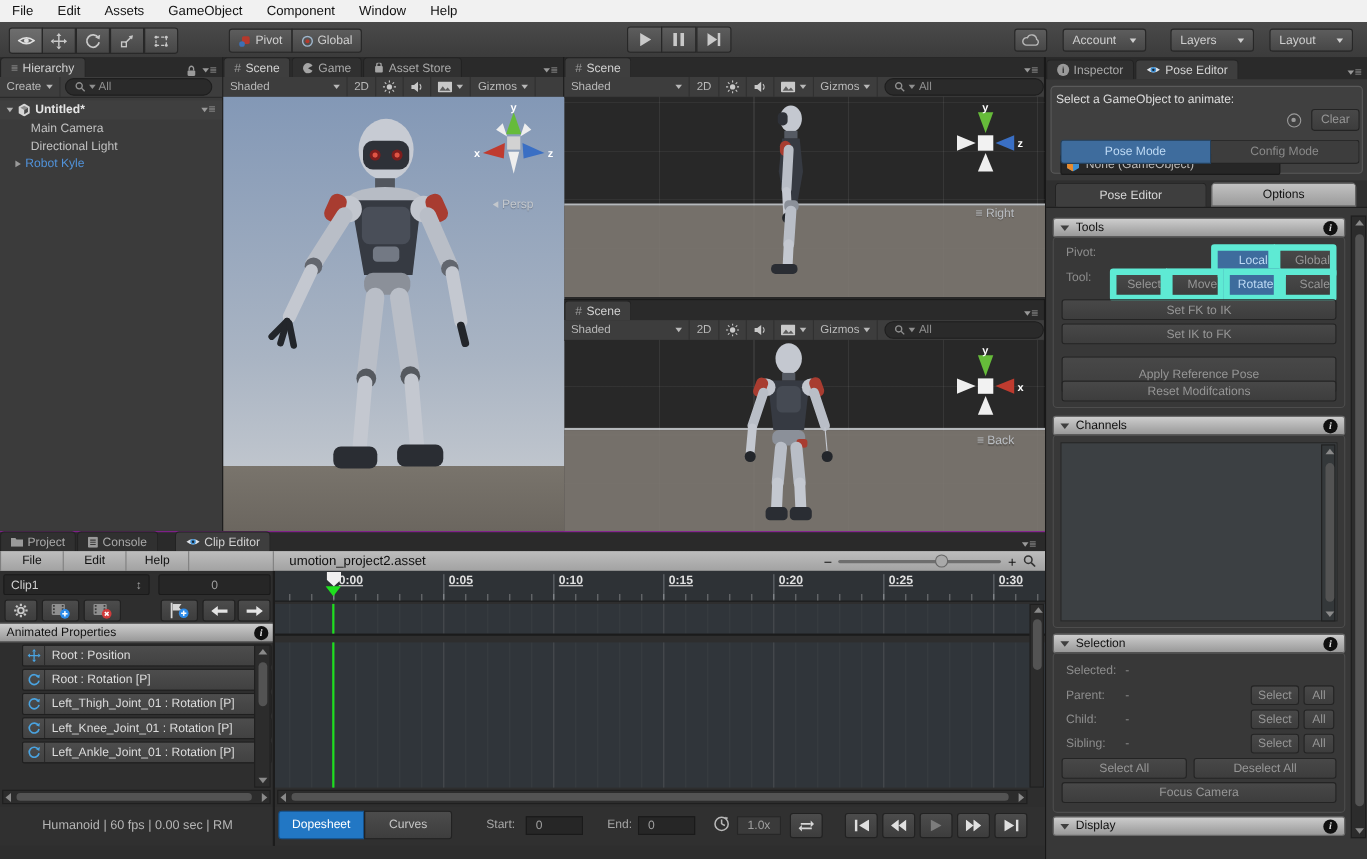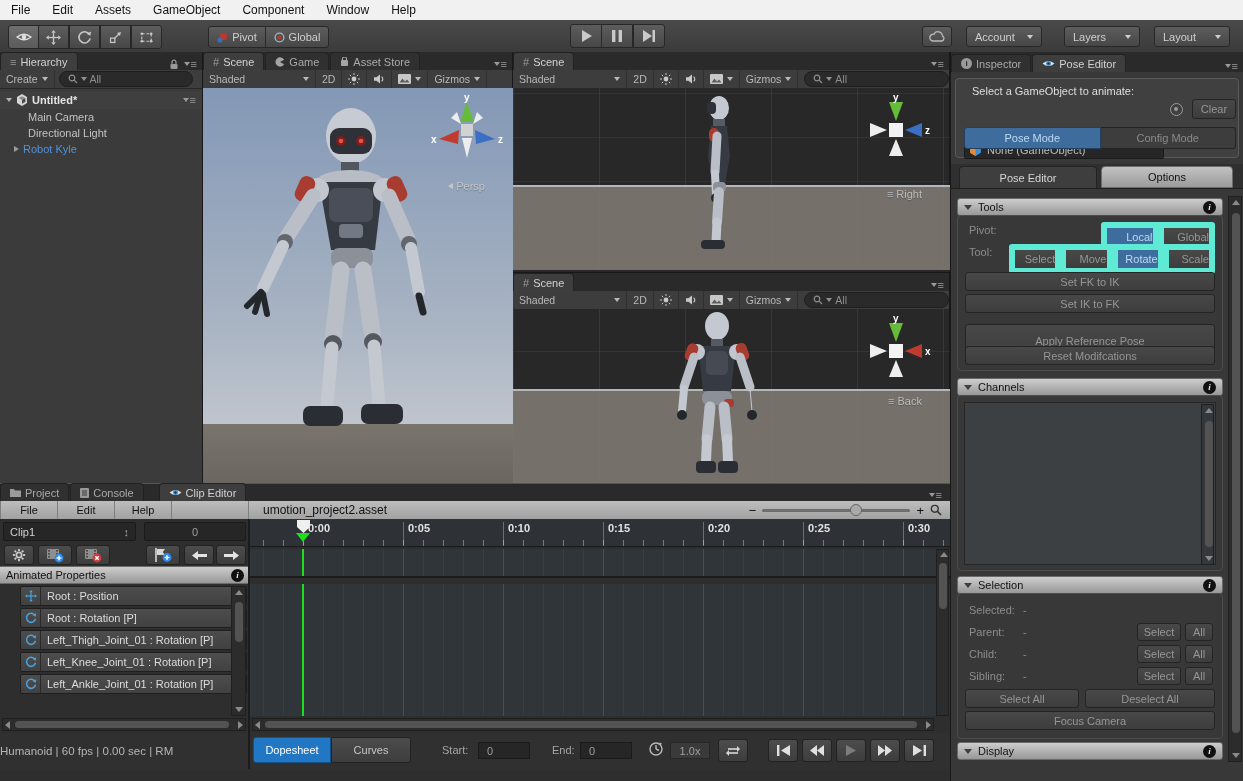--- a/index.html
+++ b/index.html
@@ -61,21 +61,21 @@
   .sarrow{position:absolute;left:3px;color:#8a8a8a;}
   
   .lightbar{background:linear-gradient(#bdbdbd,#a2a2a2);color:#101010;}
   .menubtn{height:18px;display:flex;align-items:center;justify-content:center;width:56px;border-right:1px solid #7f7f7f;color:#101010;font-size:11px;}
   .prow{position:absolute;left:20px;width:227px;height:20px;background:linear-gradient(#4d4d4d,#414141);border:1px solid #1f1f1f;
         border-radius:2px;display:flex;align-items:center;box-sizing:border-box;}
   .prow .picon{width:19px;height:100%;display:flex;align-items:center;justify-content:center;border-right:1px solid #2a2a2a;}
   .prow .plabel{padding-left:6px;color:#dcdcdc;}
   .ruler{position:absolute;left:250px;top:518px;width:700px;height:28px;background:#2e3236;border-bottom:1px solid #1b1b1b;box-sizing:border-box;}
   .rtick{position:absolute;top:3px;width:1px;height:23px;background:#9aa0a4;opacity:.55;}
-  .rlabel{position:absolute;top:3px;color:#e2e2e2;font-weight:bold;}
+  .rlabel{position:absolute;top:3px;color:#e2e2e2;font-weight:bold;text-decoration:underline;}
   .dsheet{background:#30353a;background-image:repeating-linear-gradient(90deg,rgba(255,255,255,.09) 0 1px,transparent 1px 100px),
           repeating-linear-gradient(90deg,rgba(255,255,255,.04) 0 1px,transparent 1px 20px);
           background-position:53px 0,13px 0;}
   .playline{position:absolute;width:2px;background:#1edf1e;}
   .ctrlbtn{position:absolute;height:24px;background:linear-gradient(#4c4c4c,#3d3d3d);border:1px solid #222;border-radius:3px;
            display:flex;align-items:center;justify-content:center;box-sizing:border-box;}
   .field{position:absolute;background:#262626;border:1px solid #1a1a1a;color:#9f9f9f;display:flex;align-items:center;box-sizing:border-box;}
   svg{display:block;}
 </style>
 </head>
@@ -627,21 +627,21 @@
           </span>
         <span>Pose Editor</span>
       </div>
       <span class="panemenu" style="margin-left:auto;padding-right:5px;">
           <i class="td small"></i>
           <span>≡</span>
         </span>
     </div>
 
     <div class="mbox" style="left:4px;top:26px;width:284px;height:80px;border-color:#5a5a5a;background:#404040;">
-      <div class="abs" style="left:16px;top:6px;color:#dedede;">Select a GameObject to animate:</div>
+      <div class="abs" style="left:4px;top:6px;color:#dedede;">Select a GameObject to animate:</div>
       <div class="field" style="left:8px;top:21px;width:200px;height:19px;border-radius:2px;gap:5px;padding-left:4px;margin-top:40px;">
         <span>
             <svg width="13" height="13" viewBox="0 0 12 12">
               <path d="M6 0l5 3v6L6 12 1 9V3z" fill="#3f8fd2"></path>
               <path d="M6 0l5 3L6 6 1 3z" fill="#7ac043"></path>
               <path d="M1 3l5 3v6L1 9z" fill="#e98b2d"></path>
             </svg>
           </span>
         <span style="color:#bdbdbd;">None (GameObject)</span>
       </div>
@@ -981,21 +981,21 @@
     <div class="vscroll" style="left:231px;top:102px;width:15px;height:130px;">
       <i class="tu sarrow" style="top:3px;"></i>
       <div class="vthumb" style="top:15px;height:40px;left:3px;"></div>
       <i class="td sarrow" style="bottom:3px;"></i>
     </div>
     <div class="abs" style="left:2px;top:234px;width:244px;height:13px;background:#2c2c2c;border:1px solid #1f1f1f;box-sizing:border-box;">
       <i class="tl" style="position:absolute;left:2px;top:2px;color:#8a8a8a;"></i>
       <div style="position:absolute;left:12px;top:2px;width:214px;height:7px;background:#535353;border-radius:4px;"></div>
       <i class="tr" style="position:absolute;right:2px;top:2px;color:#8a8a8a;"></i>
     </div>
-    <div class="abs" style="left:0;top:249px;width:250px;height:36px;display:flex;align-items:center;color:#b5b5b5;font-size:11.5px;background:#303030;">
+    <div class="abs" style="left:0;top:249px;width:250px;height:36px;display:flex;align-items:center;justify-content:center;color:#b5b5b5;font-size:11.5px;background:#303030;">
       <span>Humanoid | 60 fps | 0.00 sec | RM</span>
     </div>
 
     <div class="abs" style="left:248px;top:35px;width:2px;height:250px;background:#1c1c1c;"></div>
 
     <div class="ruler" style="top:35px;">
       <div class="rtick" style="left:53px;"></div>
         <span class="rlabel" style="left:58px;">0:00</span>
       <div class="rtick" style="left:153px;"></div>
         <span class="rlabel" style="left:158px;">0:05</span>

